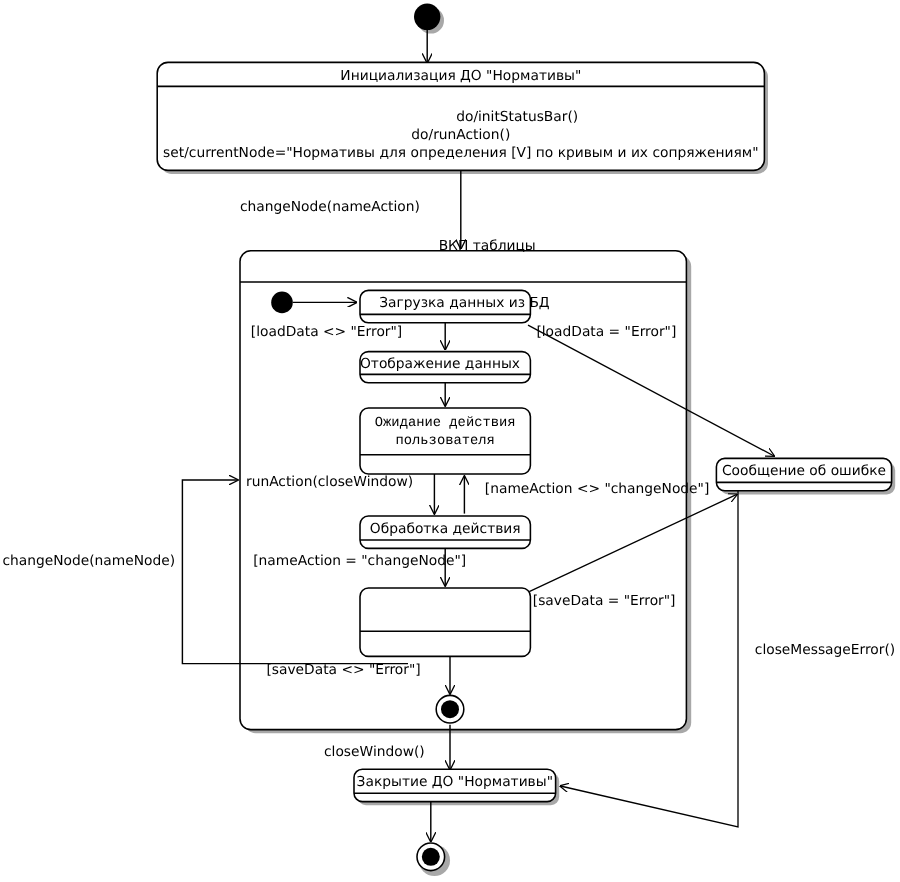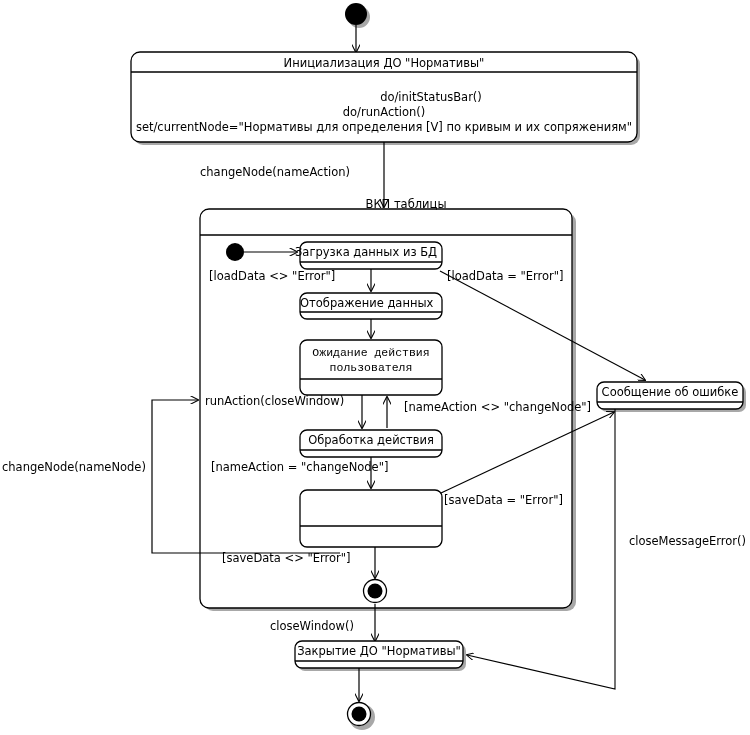--- a/index.html
+++ b/index.html
@@ -154,21 +154,21 @@
 
   <div class="state-text" style="left:131px; top:56px; width:506px;">Инициализация ДО "Нормативы"</div>
   <div class="state-text" style="left:131px; top:90px; width:506px;margin-left:47px;">do/initStatusBar()</div>
   <div class="state-text" style="left:131px; top:105px; width:506px;">do/runAction()</div>
   <div class="state-text" style="left:131px; top:120px; width:506px;">set/currentNode="Нормативы для определения [V] по кривым и их сопряжениям"</div>
 
   <div class="lbl" style="left:200px; top:166px;">changeNode(nameAction)</div>
 
   <div class="state-text" style="left:200px; top:197px; width:372px;padding-left:20px;">ВКП таблицы</div>
 
-  <div class="state-text" style="left:295px; top:245px; width:132px;">Загрузка данных из БД</div>
+  <div class="state-text" style="left:316px; top:245px; width:132px;">Загрузка данных из БД</div>
 
   <div class="state-text" style="left:300px; top:296px; width:132px;">Отображение данных</div>
 
   <div class="state-text multi" style="left:304px; top:345px; width:134px;font-family:Liberation Mono, monospace;">Ожидание действия пользователя</div>
 
   <div class="state-text" style="left:300px; top:433px; width:142px;">Обработка действия</div>
 
 
   <div class="state-text" style="left:597px; top:385px; width:146px;">Сообщение об ошибке</div>
 

